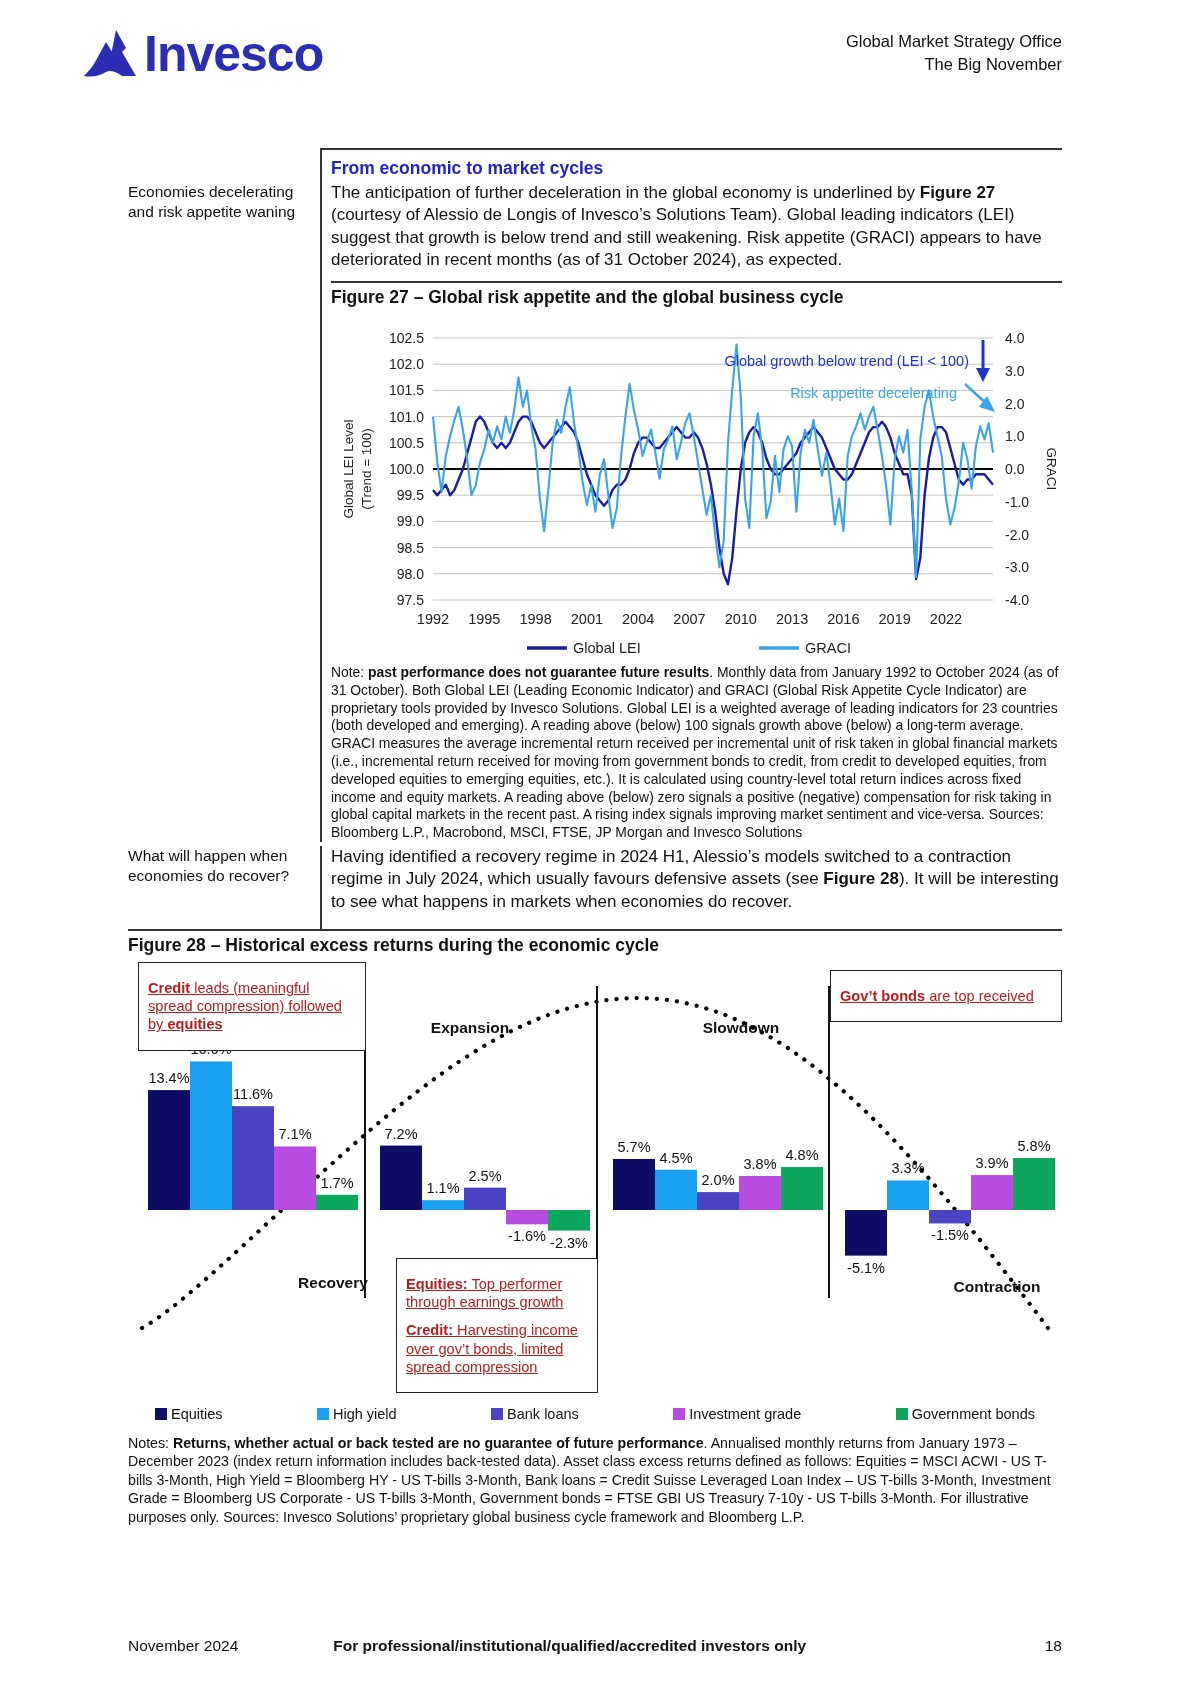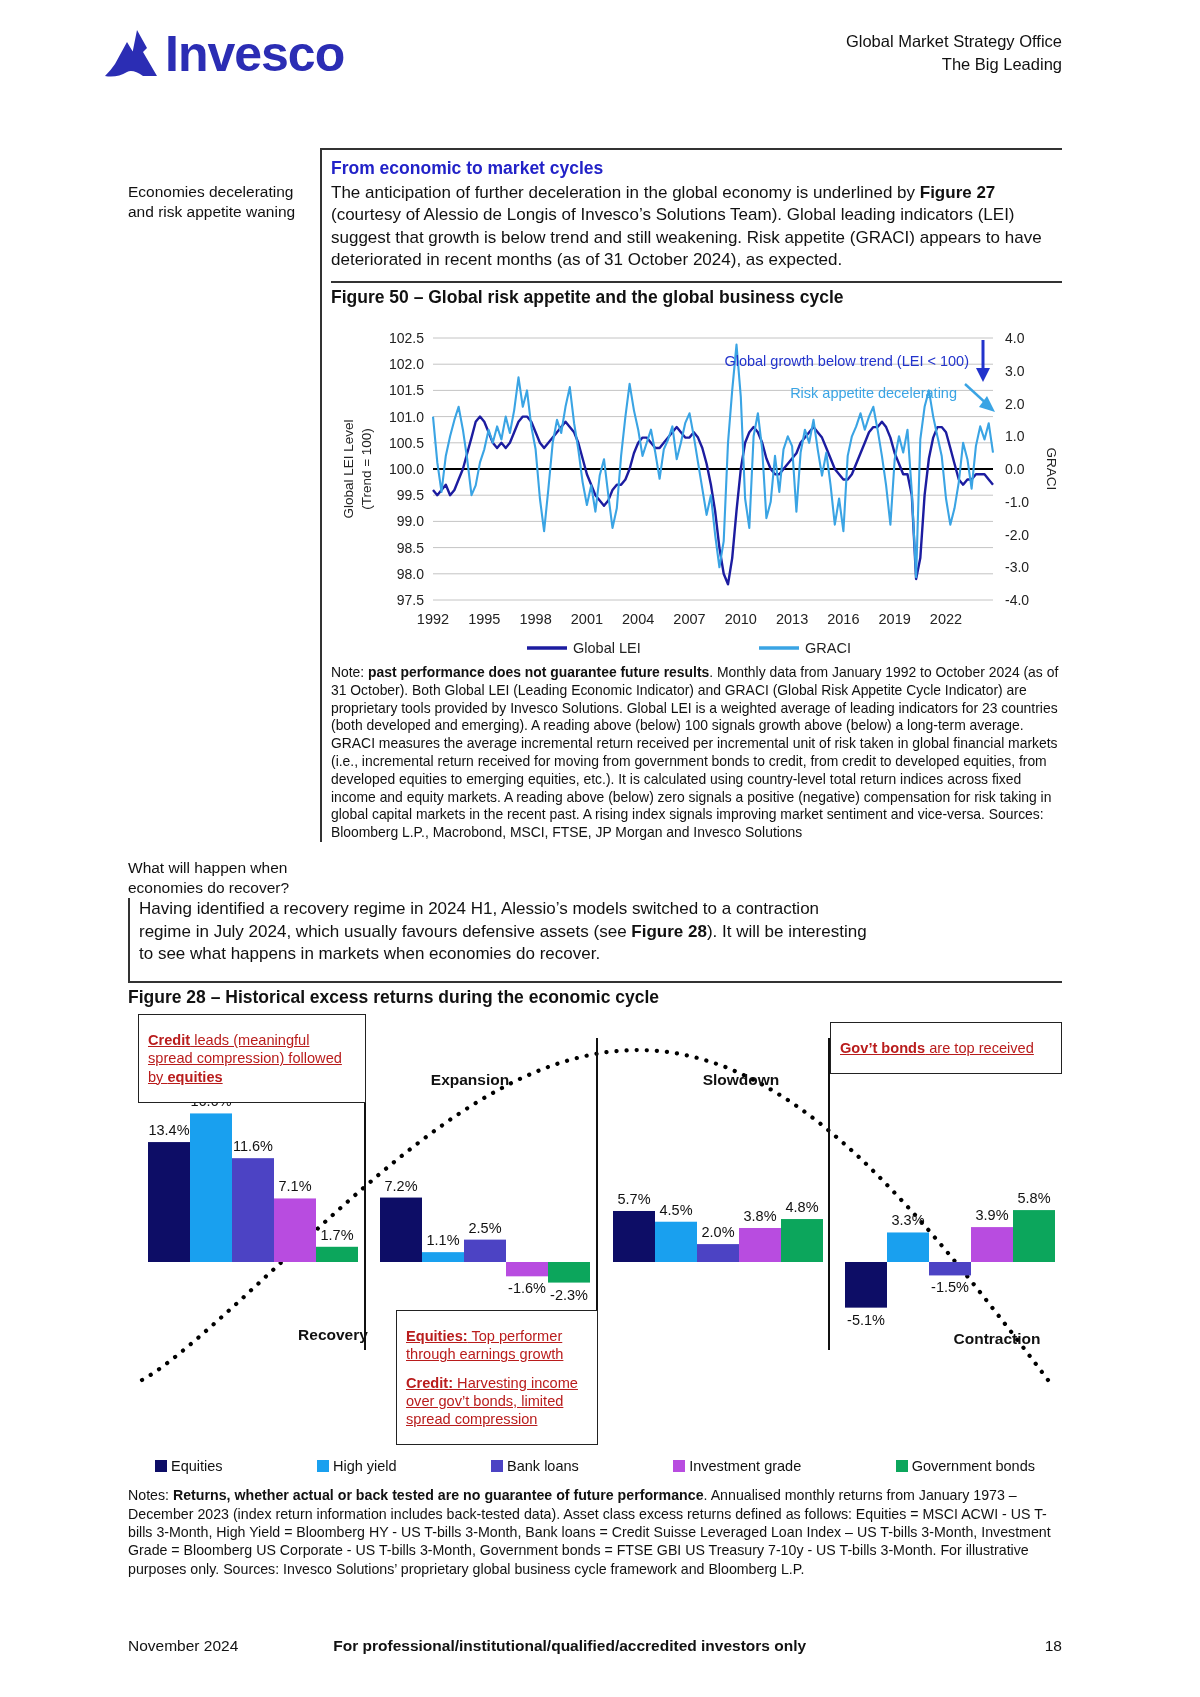--- a/index.html
+++ b/index.html
@@ -2,21 +2,21 @@
 <html><head>
 <meta charset="utf-8">
 <style>
   * { margin:0; padding:0; box-sizing:border-box; }
   html,body { background:#ffffff; }
   body { font-family:"Liberation Sans","DejaVu Sans",sans-serif; color:#1a1a1a; }
   .page { position:relative; width:1200px; height:1697px; background:#fff; overflow:hidden; }
 
   
   .hdr { display:flex; justify-content:space-between; align-items:flex-start;
-         padding:22px 138px 0 103px; height:100px; }
+         padding:22px 138px 0 82px; height:100px; }
   .logo { display:flex; align-items:center; }
   .hdr-right { text-align:right; font-size:16.5px; line-height:1.4; color:#111; padding-top:8px; }
 
   
   .row { display:flex; padding:0 138px 0 128px; }
   .sidecol { width:192px; flex:none; padding-right:14px; }
   .maincol { width:742px; flex:none; border-left:2px solid #333; padding-left:9px; }
   .sidenote { font-size:15.5px; line-height:1.3; color:#111; }
   .topline { border-top:2px solid #333; }
 
@@ -59,39 +59,39 @@
 
   <div class="hdr">
     <div class="logo">
       <svg width="262" height="62" viewBox="0 0 262 62">
         <path d="M2 54 Q8 48 12 42 L24 20 L30 30 L28 38 L34 8 L44 26 L40 30 L54 54 L40 54 Q30 47 24 50 Q14 56 2 54 Z" fill="#2b2db4"></path>
         <text x="62" y="49" font-size="50" font-weight="bold" fill="#2b2db4" letter-spacing="-1">Invesco</text>
       </svg>
     </div>
     <div class="hdr-right">
       <div>Global Market Strategy Office</div>
-      <div>The Big Leading</div>
+      <div>The Big November</div>
     </div>
   </div>
 
   <div class="row" style="margin-top:48px;">
     <div class="sidecol">
       <p class="sidenote" style="padding-top:34px;">Economies decelerating and risk appetite waning</p>
     </div>
     <div class="maincol topline">
       <h2 class="blue-h">From economic to market cycles</h2>
       <p class="body-p"><span>The anticipation of further deceleration in the global economy is underlined by </span><span style="font-weight: bold;">Figure 27</span><span> (courtesy of Alessio de Longis of Invesco’s Solutions Team).  Global leading indicators (LEI) suggest that growth is below trend and still weakening.  Risk appetite (GRACI) appears to have deteriorated in recent months (as of 31 October 2024), as expected.</span></p>
     </div>
   </div>
 
   <div class="row">
     <div class="sidecol"></div>
     <div class="maincol">
       <div class="fig27-block">
-        <h3 class="fig-title">Figure 50 – Global risk appetite and the global business cycle</h3>
+        <h3 class="fig-title">Figure 27 – Global risk appetite and the global business cycle</h3>
         <svg id="chart27" width="733" height="352" viewBox="0 0 733 352">
             <line x1="102" y1="30" x2="662" y2="30" stroke="#c4c4c4" stroke-width="1"></line>
             <text x="93" y="35" text-anchor="end" font-size="14" fill="#222">102.5</text>
             <line x1="102" y1="56.2" x2="662" y2="56.2" stroke="#c4c4c4" stroke-width="1"></line>
             <text x="93" y="61.2" text-anchor="end" font-size="14" fill="#222">102.0</text>
             <line x1="102" y1="82.4" x2="662" y2="82.4" stroke="#c4c4c4" stroke-width="1"></line>
             <text x="93" y="87.4" text-anchor="end" font-size="14" fill="#222">101.5</text>
             <line x1="102" y1="108.6" x2="662" y2="108.6" stroke="#c4c4c4" stroke-width="1"></line>
             <text x="93" y="113.6" text-anchor="end" font-size="14" fill="#222">101.0</text>
             <line x1="102" y1="134.8" x2="662" y2="134.8" stroke="#c4c4c4" stroke-width="1"></line>
@@ -142,21 +142,21 @@
             <line x1="196" y1="340" x2="236" y2="340" stroke="#1c1ca0" stroke-width="3.5"></line>
             <text x="242" y="345" font-size="14.5" fill="#222">Global LEI</text>
             <line x1="428" y1="340" x2="468" y2="340" stroke="#3aa4e4" stroke-width="3.5"></line>
             <text x="474" y="345" font-size="14.5" fill="#222">GRACI</text>
           </svg>
         <p class="note-p"><span>Note: </span><span style="font-weight: bold;">past performance does not guarantee future results</span><span>. Monthly data from January 1992 to October 2024 (as of 31 October). Both Global LEI (Leading Economic Indicator) and GRACI (Global Risk Appetite Cycle Indicator) are proprietary tools provided by Invesco Solutions. Global LEI is a weighted average of leading indicators for 23 countries (both developed and emerging). A reading above (below) 100 signals growth above (below) a long-term average. GRACI measures the average incremental return received per incremental unit of risk taken in global financial markets (i.e., incremental return received for moving from government bonds to credit, from credit to developed equities, from developed equities to emerging equities, etc.). It is calculated using country-level total return indices across fixed income and equity markets. A reading above (below) zero signals a positive (negative) compensation for risk taking in global capital markets in the recent past. A rising index signals improving market sentiment and vice-versa. Sources: Bloomberg L.P., Macrobond, MSCI, FTSE, JP Morgan and Invesco Solutions</span></p>
       </div>
     </div>
   </div>
 
-  <div class="row" style="margin-top:16px;flex-direction:column;">
+  <div class="row" style="margin-top:4px;">
     <div class="sidecol">
       <p class="sidenote">What will happen when economies do recover?</p>
     </div>
     <div class="maincol" style="padding-bottom:16px;">
       <p class="body-p" style="padding-top:0;"><span>Having identified a recovery regime in 2024 H1, Alessio’s models switched to a contraction regime in July 2024, which usually favours defensive assets (see </span><span style="font-weight: bold;">Figure 28</span><span>). It will be interesting to see what happens in markets when economies do recover.</span></p>
     </div>
   </div>
 
   <div class="fig28">
     <div class="fig28-rule"></div>

